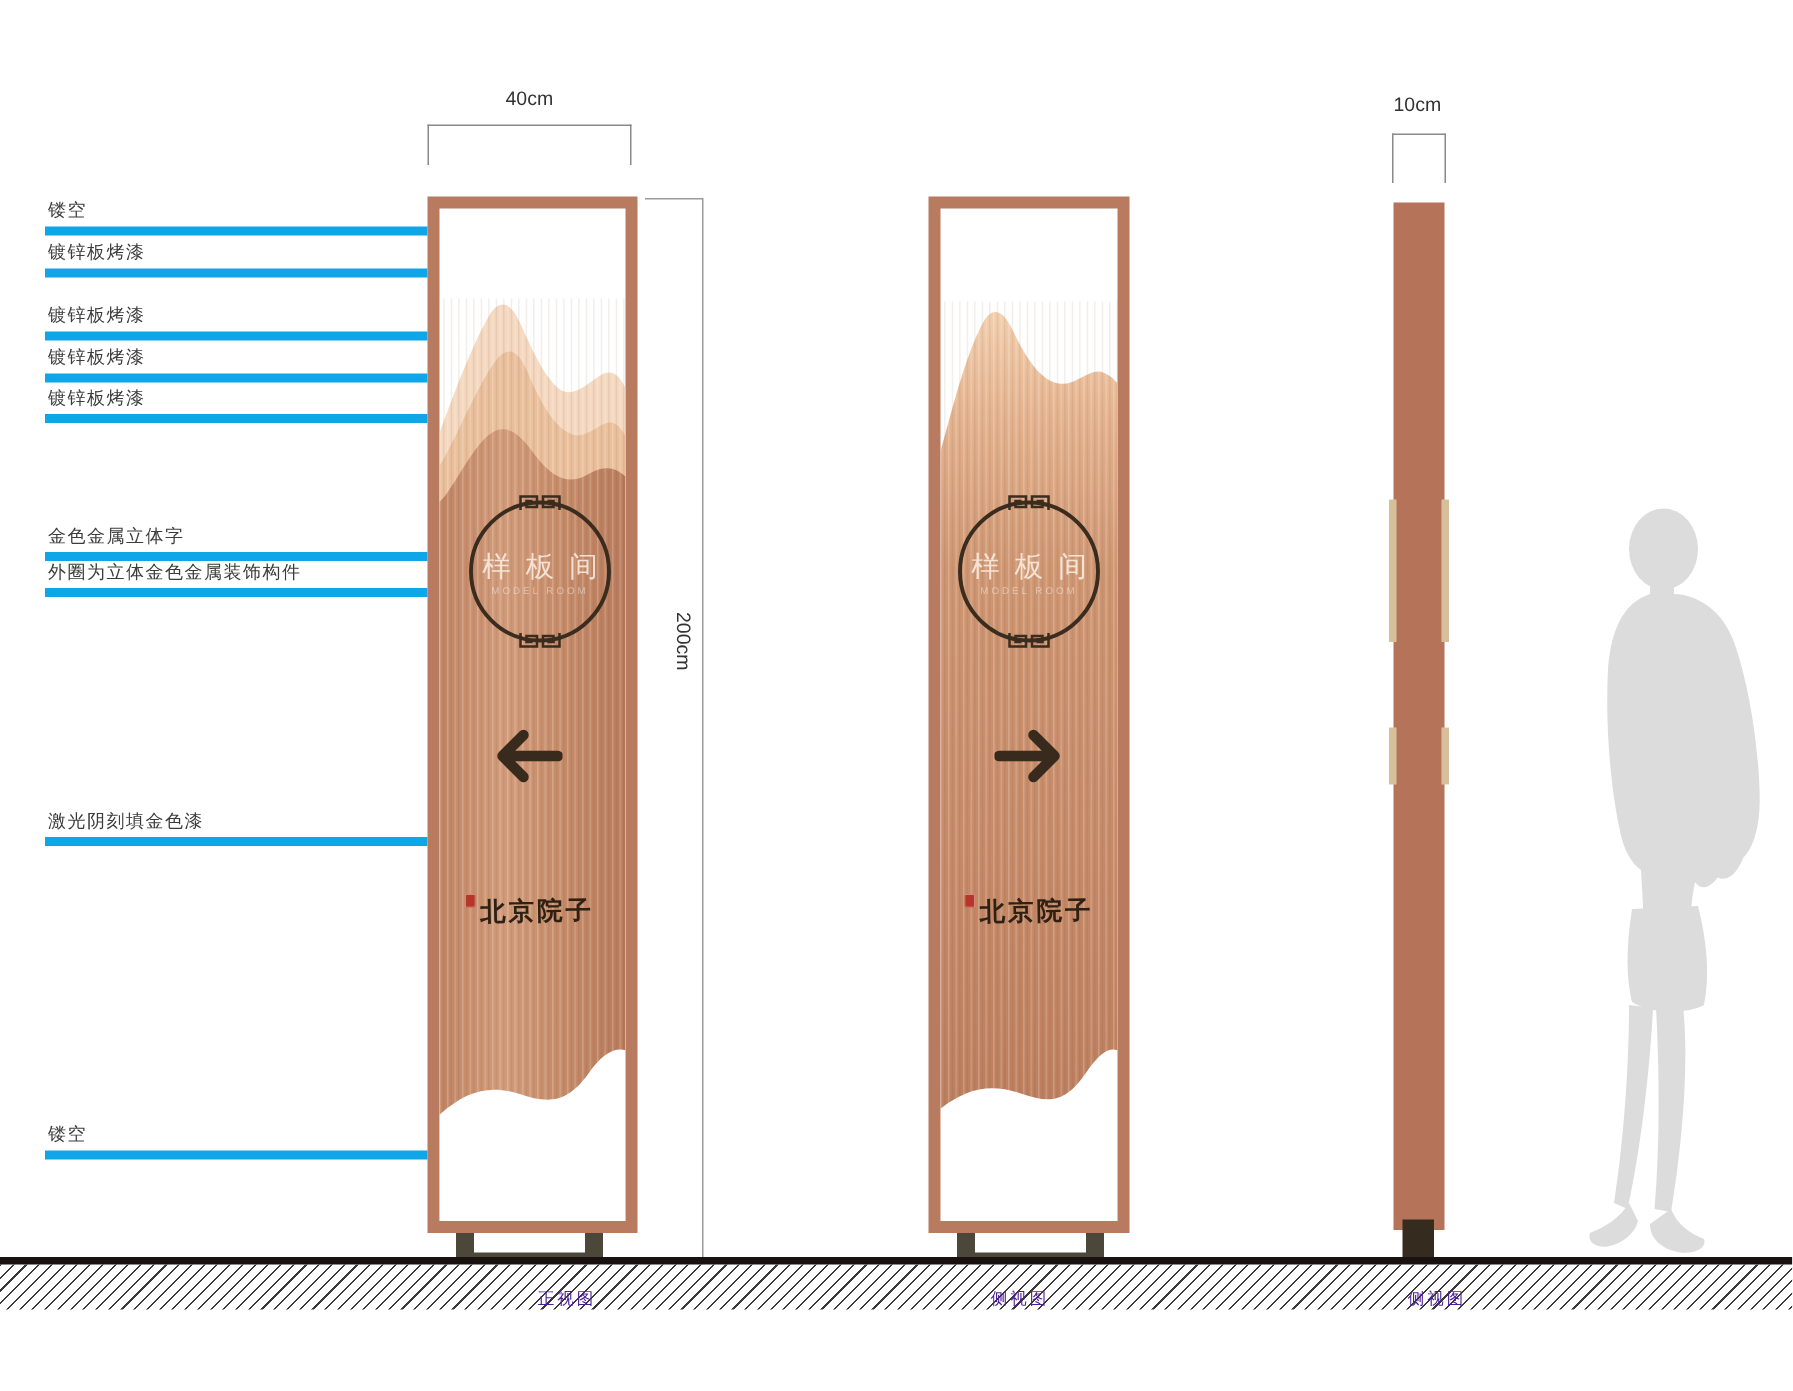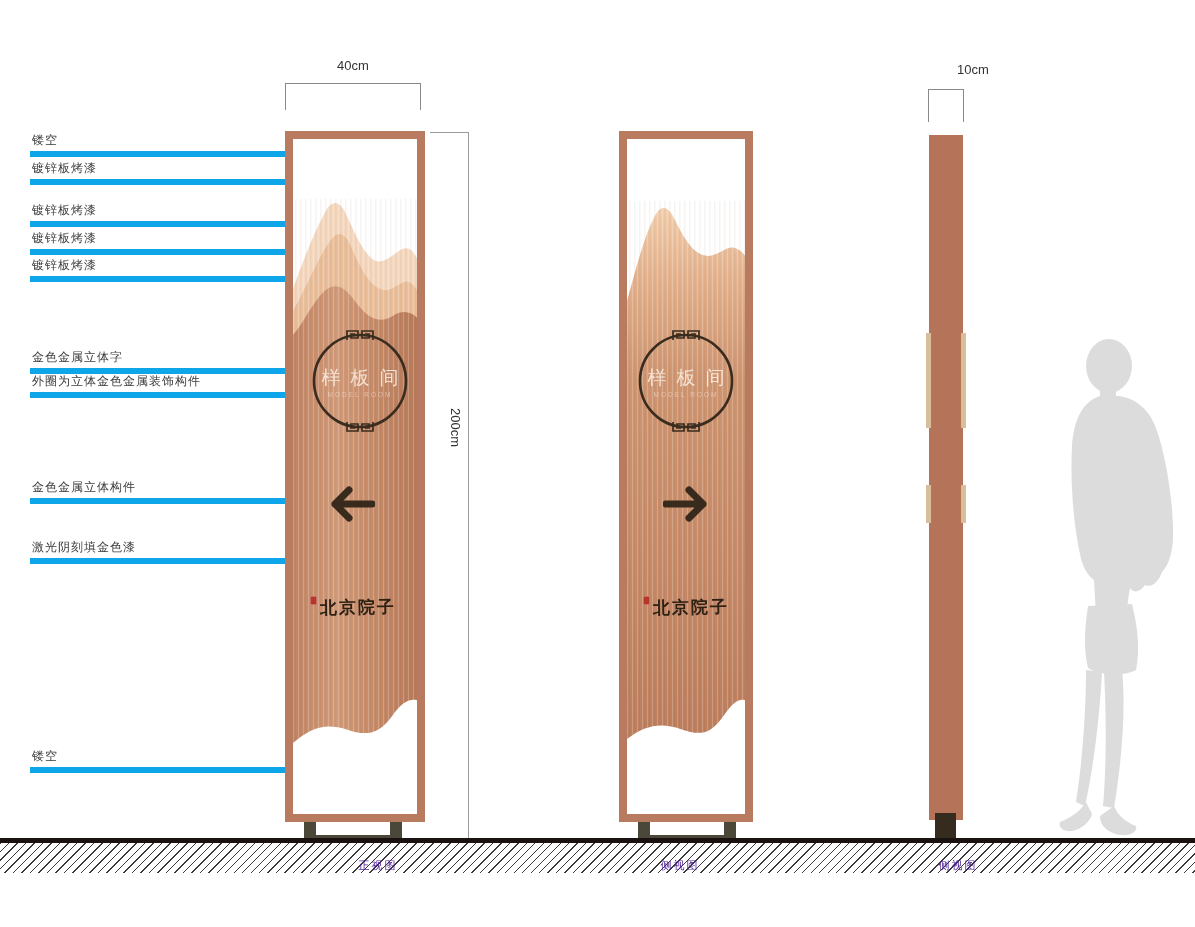--- a/index.html
+++ b/index.html
@@ -103,34 +103,31 @@
     </div>
   <div class="callout" style="top:258px;width:262px;">
       <span>镀锌板烤漆</span>
     </div>
   <div class="callout" style="top:350px;width:310px;font-family:Liberation Serif, serif;">
       <span>金色金属立体字</span>
     </div>
   <div class="callout" style="top:374px;width:281px;">
       <span>外圈为立体金色金属装饰构件</span>
     </div>
-  <div class="callout" style="top:480px;width:309px;">
-      <span>金色金属立体构件</span>
-    </div>
   <div class="callout" style="top:540px;width:318px;">
       <span>激光阴刻填金色漆</span>
     </div>
   <div class="callout" style="top:749px;width:273px;">
       <span>镂空</span>
     </div>
 
   <div class="dim-text" style="left:337px;top:58px;">40cm</div>
   <div class="dim-bracket" style="left:285px;top:83px;width:134px;height:26px;"></div>
 
-  <div class="dim-text" style="left:929px;top:62px;margin-left:28px;">10cm</div>
+  <div class="dim-text" style="left:929px;top:62px;">10cm</div>
   <div class="dim-bracket" style="left:928px;top:89px;width:34px;height:32px;"></div>
 
   <div class="vdim-tick" style="left:430px;top:132px;width:38px;"></div>
   <div class="vdim-line" style="left:468px;top:132px;height:711px;"></div>
   <div class="vdim-label" style="left:448px;top:408px;">200cm</div>
 
   <div class="sign" style="left:285px;top:131px;width:140px;height:691px;">
     <svg class="interior" viewBox="0 0 124 676" preserveAspectRatio="none">
       <path d="M0,150 C8,128 22,90 34,70 C40,61 47,62 53,75 C62,94 68,110 79,120 C89,128 99,116 108,111 C115,107 120,111 124,120 L124,676 L0,676 Z" fill="#f4d8bf"></path>
       <path d="M0,172 C12,152 24,120 38,101 C46,91 53,95 59,110 C68,131 77,147 89,151 C99,154 107,142 115,143 C119,144 122,148 124,152 L124,676 L0,676 Z" fill="#eabf9c"></path>

